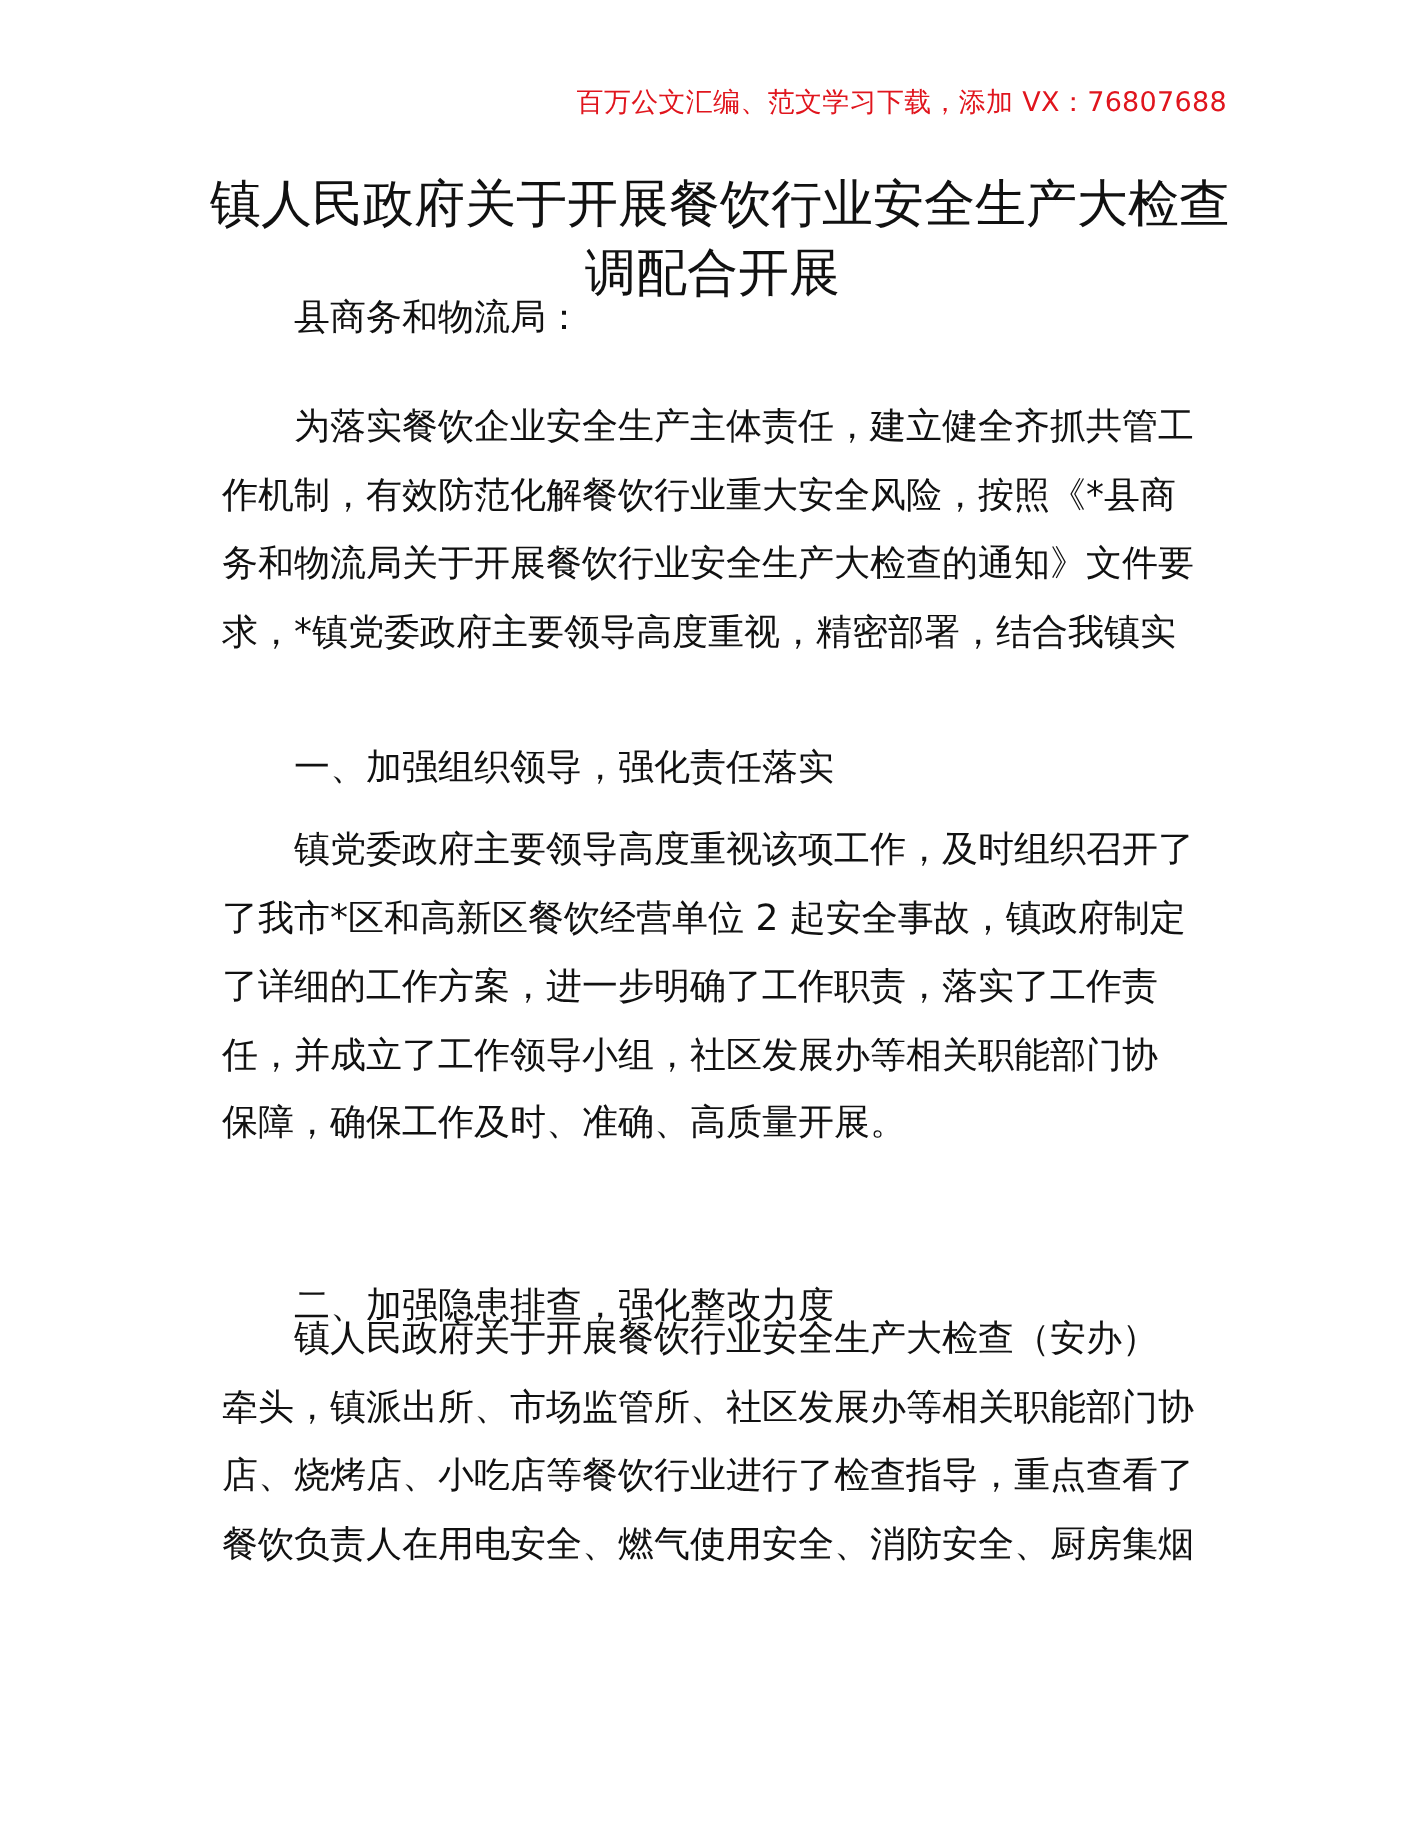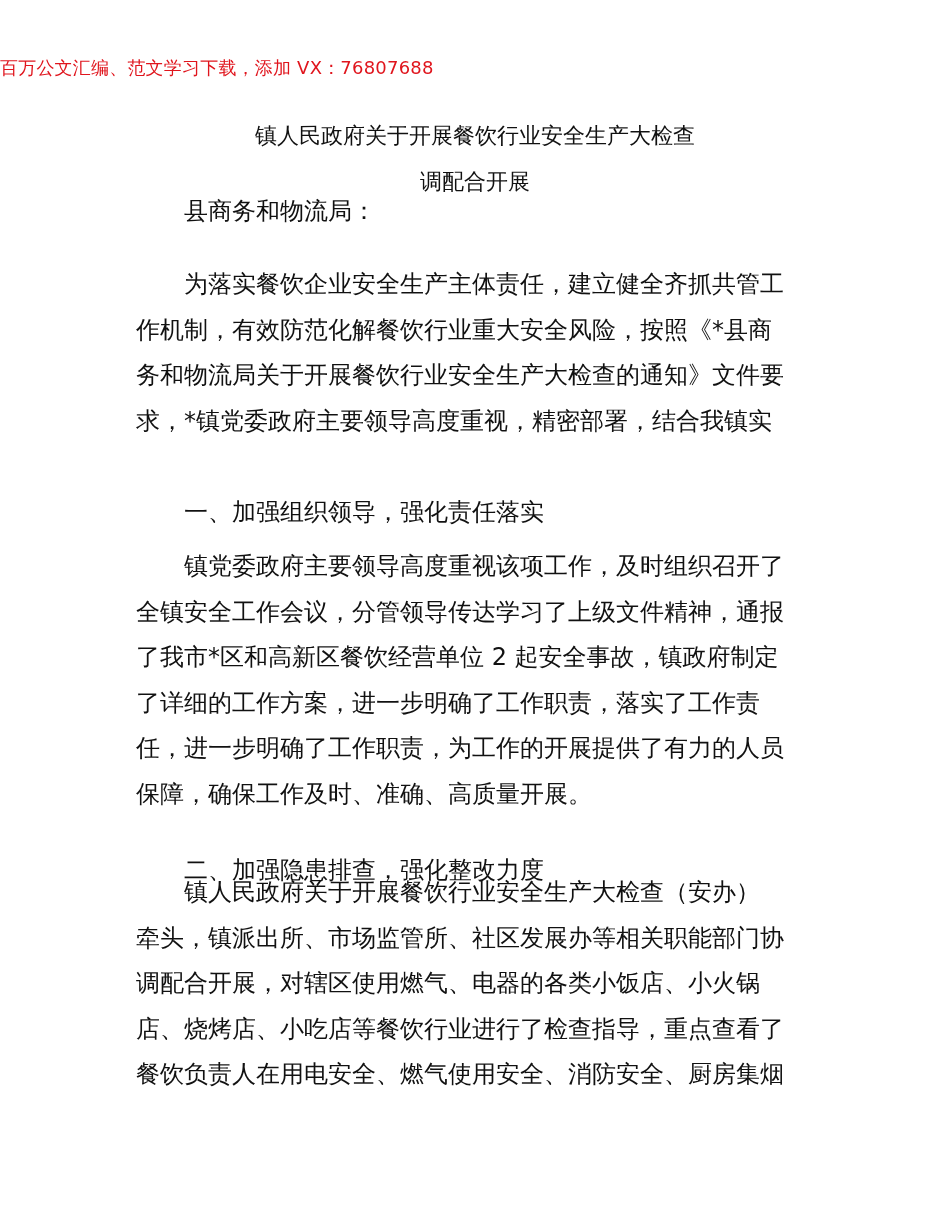--- a/index.html
+++ b/index.html
@@ -1,22 +1,22 @@
 <!DOCTYPE html>
 <html><head>
   <meta charset="utf-8">
   <style>
     html, body { margin: 0; padding: 0; background: #ffffff; }
     body { width: 950px; height: 1230px; position: relative; overflow: hidden;
       font-family: "DejaVu Sans", "Liberation Sans", sans-serif; color: #111; }
-    .header { position: absolute; top: 56px; left: 0; width: 818px; text-align: left;
+    .header { position: absolute; top: 56px; left: 0; width: 818px; text-align: right;
       font-size: 18px; color: #e0151d; letter-spacing: 0.2px; }
     .title { position: absolute; top: 113px; left: 140px; width: 670px; text-align: center;
-      font-size: 22px; line-height: 46px; color: #111; }
-    .body-text { position: absolute; left: 136px; width: 672px; font-size: 24px; line-height: 45.5px;
+      font-size: 34px; line-height: 46px; color: #111; }
+    .body-text { position: absolute; left: 148px; width: 672px; font-size: 24px; line-height: 45.5px;
       text-align: justify; text-align-last: left; color: #111; }
     .line { display: block; white-space: nowrap; }
     .indent { padding-left: 48px; }
   </style>
 </head>
 <body>
 
 <div class="header">百万公文汇编、范文学习下载，添加 VX：76807688</div>
 
 <div class="title">
@@ -34,30 +34,28 @@
   <span class="line">务和物流局关于开展餐饮行业安全生产大检查的通知》文件要</span>
   <span class="line">求，*镇党委政府主要领导高度重视，精密部署，结合我镇实</span>
 </div>
 
 <div class="body-text" style="top:490px;font-family:Liberation Serif, serif;">
   <span class="line indent">一、加强组织领导，强化责任落实</span>
 </div>
 
 <div class="body-text" style="top:544px;">
   <span class="line indent">镇党委政府主要领导高度重视该项工作，及时组织召开了</span>
-  <span class="line">全镇安全工作会议，分管领导传达学习了上级文件精神，通报</span>
   <span class="line">了我市*区和高新区餐饮经营单位 2 起安全事故，镇政府制定</span>
   <span class="line">了详细的工作方案，进一步明确了工作职责，落实了工作责</span>
-  <span class="line">任，进一步明确了工作职责，为工作的开展提供了有力的人员</span>
+  <span class="line">任，并成立了工作领导小组，社区发展办等相关职能部门协</span>
   <span class="line">保障，确保工作及时、准确、高质量开展。</span>
 </div>
 
 <div class="body-text" style="top:816px;margin-top:32px;">
   <span class="line indent">二、加强隐患排查，强化整改力度</span>
 </div>
 
 <div class="body-text" style="top:870px;">
   <span class="line indent">镇人民政府关于开展餐饮行业安全生产大检查（安办）</span>
   <span class="line">牵头，镇派出所、市场监管所、社区发展办等相关职能部门协</span>
-  <span class="line">调配合开展，对辖区使用燃气、电器的各类小饭店、小火锅</span>
   <span class="line">店、烧烤店、小吃店等餐饮行业进行了检查指导，重点查看了</span>
   <span class="line">餐饮负责人在用电安全、燃气使用安全、消防安全、厨房集烟</span>
 </div>
 
 </body></html>

